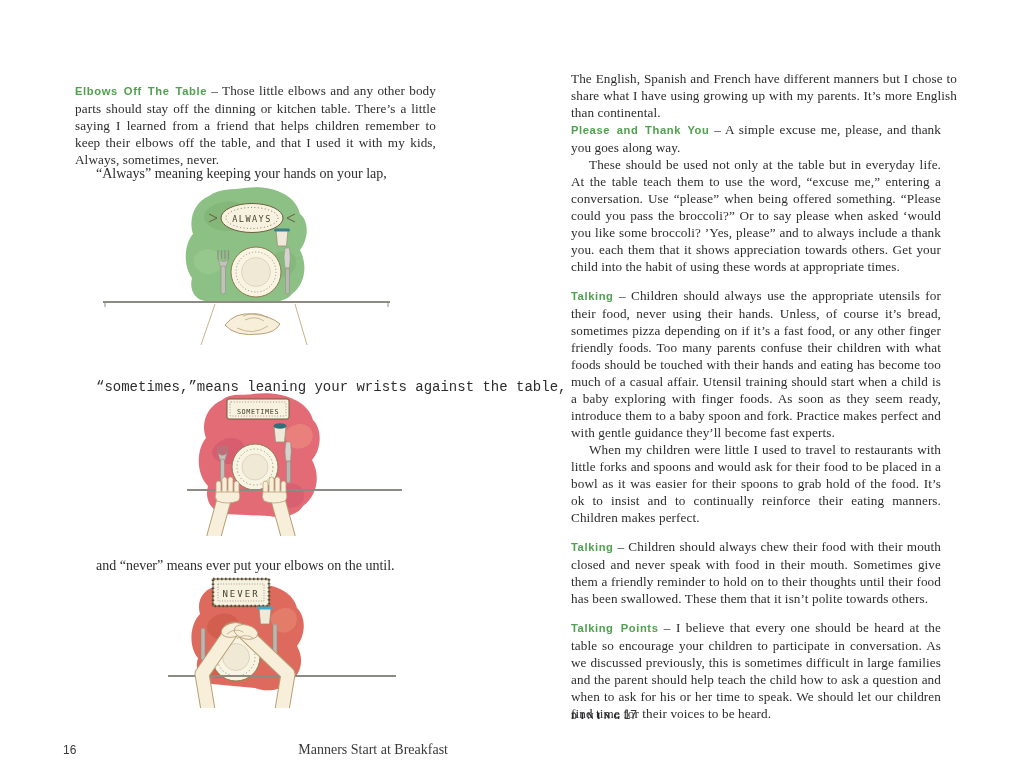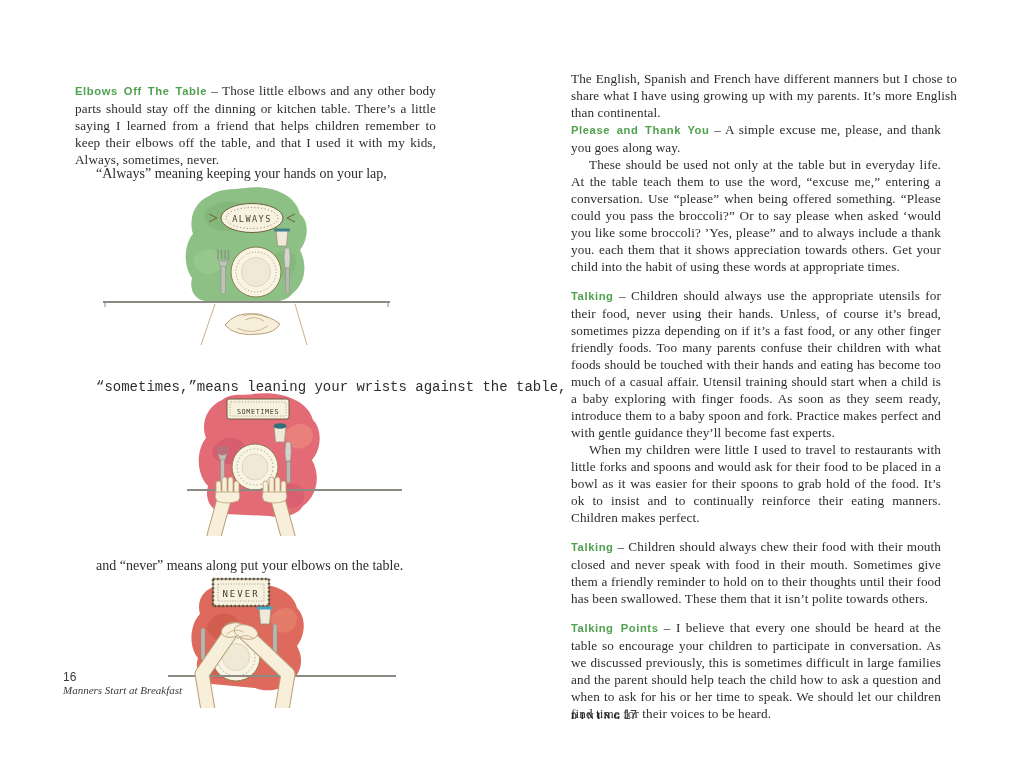--- a/index.html
+++ b/index.html
@@ -24,23 +24,23 @@
   }
   .caption{font-size:14px;line-height:16px;margin:16px;color:#2d2d2d;}
   
   #left-text{left:63px;top:70px;}
   #cap-always{left:80px;top:150px;}
   #illo-always{left:95px;top:182px;}
   #cap-sometimes{left:80px;top:363px;font-family:Liberation Mono, monospace;}
   #illo-sometimes{left:130px;top:386px;}
   #cap-never{left:80px;top:542px;}
   #illo-never{left:130px;top:560px;}
-  #footer-left{left:63px;top:670px;width:385px;display:flex;justify-content:space-between;align-items:baseline;flex-direction:column;}
+  #footer-left{left:63px;top:742px;width:385px;display:flex;justify-content:space-between;align-items:baseline;}
   .folio{font-size:12px;color:#3a3a3a;font-family:"Liberation Sans",sans-serif;}
-  .running-title{font-style:italic;font-size:11px;color:#3a3a3a;}
+  .running-title{font-size:14px;color:#3a3a3a;}
   
   #right-text{left:571px;top:70px;width:386px;}
   #right-text .body-para{margin:0;}
   #intro-para{margin-bottom:12px;}
   #footer-right{left:571px;top:708px;width:386px;display:flex;align-items:baseline;}
   .chapter-label{
     font-size:8.5px;letter-spacing:3.5px;color:#24242a;font-weight:600;
     font-family:"Liberation Serif",serif;
   }
   
@@ -157,21 +157,21 @@
           <rect x="133" y="95" width="5" height="13" rx="2.5"></rect>
           <rect x="139" y="91" width="5" height="17" rx="2.5"></rect>
           <rect x="145" y="91" width="5" height="17" rx="2.5"></rect>
           <rect x="151" y="95" width="5" height="13" rx="2.5"></rect>
         </g>
         <path d="M86,106 h23 q2,6 -1,9 q-11,4 -21,0 q-3,-4 -1,-9 Z" fill="#f8efdb" stroke="#b79f77" stroke-width="0.8"></path>
         <path d="M133,106 h23 q2,6 -1,9 q-11,4 -21,0 q-3,-4 -1,-9 Z" fill="#f8efdb" stroke="#b79f77" stroke-width="0.8"></path>
       </g>
     </svg>
 
-    <p id="cap-never" class="abs caption">and “never” means along put your elbows on the table.</p>
+    <p id="cap-never" class="abs caption">and “never” means ever put your elbows on the until.</p>
 
     <svg id="illo-never" class="abs" width="280" height="148" viewBox="0 0 280 148">
       <g>
         <path fill="#dd6a5c" d="M113,26 C138,20 163,30 167,48 C177,58 175,76 167,86 C175,100 171,116 157,124 C149,131 135,132 125,128 L82,124 C70,121 64,110 68,98 C58,86 60,64 70,54 C66,40 74,28 88,26 C96,20 104,28 113,26 Z"></path>
         <path fill="#c85244" opacity="0.5" d="M80,60 C90,50 106,52 109,64 C111,76 96,84 85,78 C76,73 75,66 80,60 Z"></path>
         <path fill="#c85244" opacity="0.45" d="M78,100 C88,92 102,96 102,108 C102,118 86,122 79,114 C73,108 73,104 78,100 Z"></path>
         <path fill="#ea8a77" opacity="0.55" d="M148,50 C160,44 170,52 166,64 C162,74 148,76 143,66 C139,58 141,54 148,50 Z"></path>
       </g>
       <g>
         <rect x="83" y="19" width="56" height="27" fill="#f7f2e0" stroke="#5b4f35" stroke-width="1"></rect>

